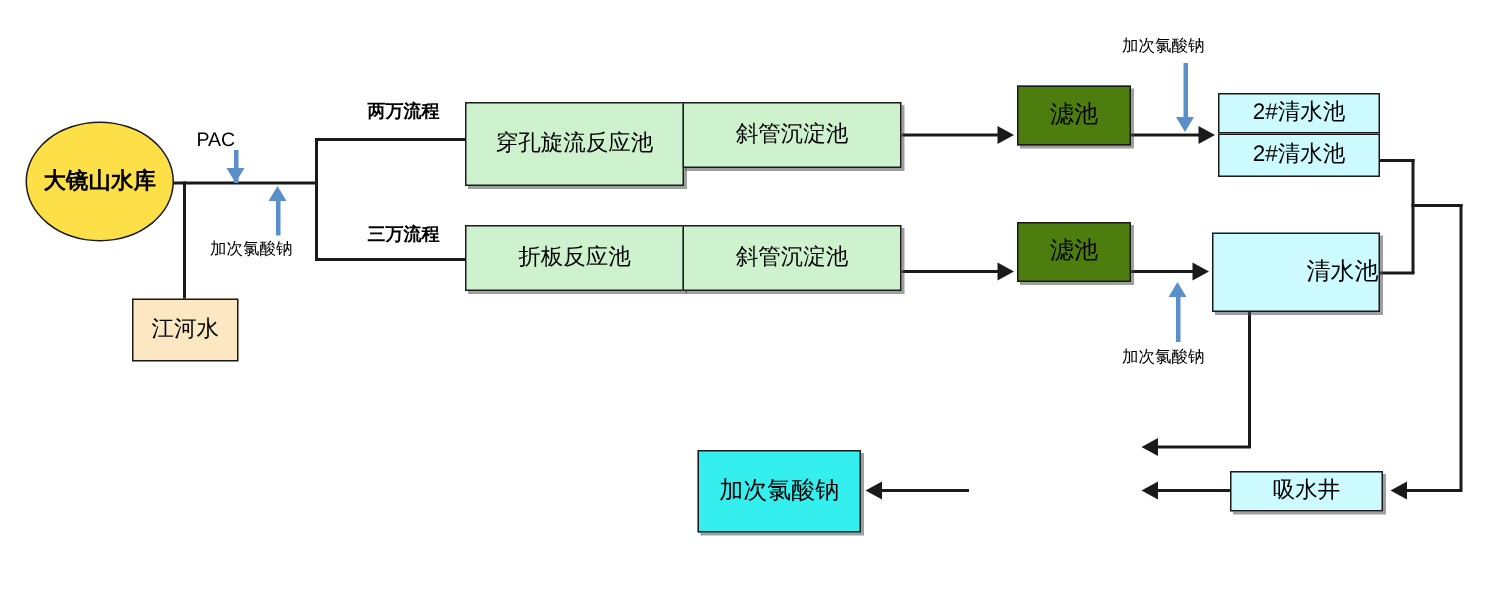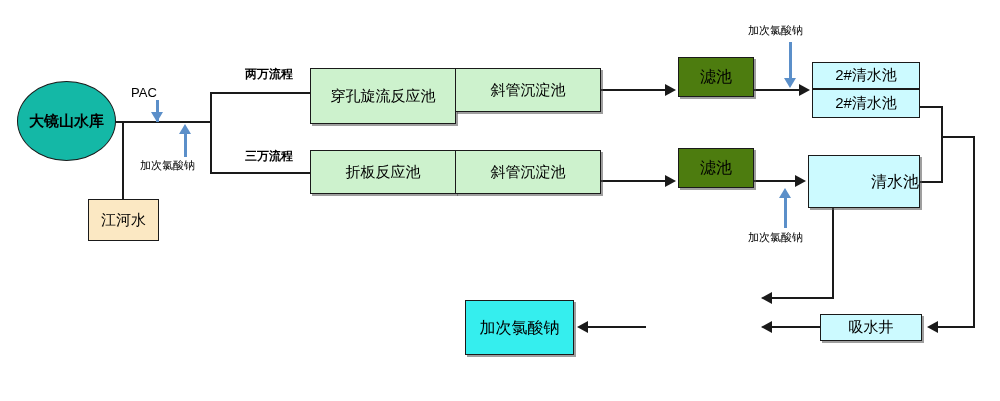--- a/index.html
+++ b/index.html
@@ -32,21 +32,21 @@
   .node.shadowed {
     box-shadow: 2px 2px 0 rgba(80,80,80,0.55);
   }
   
   .reservoir {
     left: 17px;
     top: 81px;
     width: 99px;
     height: 80px;
     border-radius: 50%;
-    background: #14b8a6;
+    background: #fde047;
     font-size: 15px;
     font-weight: bold;
     letter-spacing: 0px;
   }
   
   .river {
     left: 88px;
     top: 199px;
     width: 71px;
     height: 42px;

